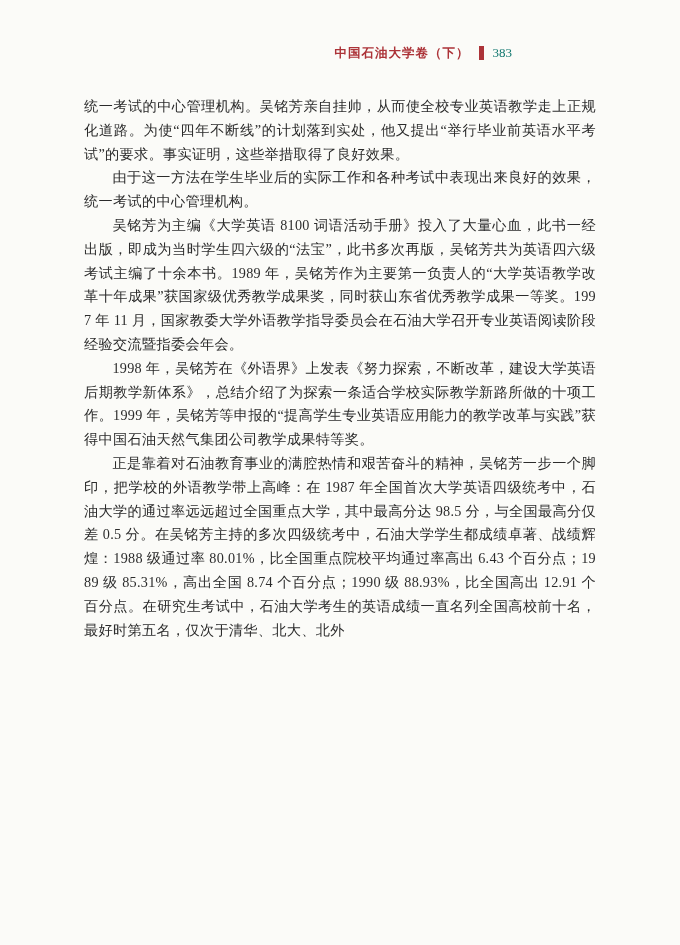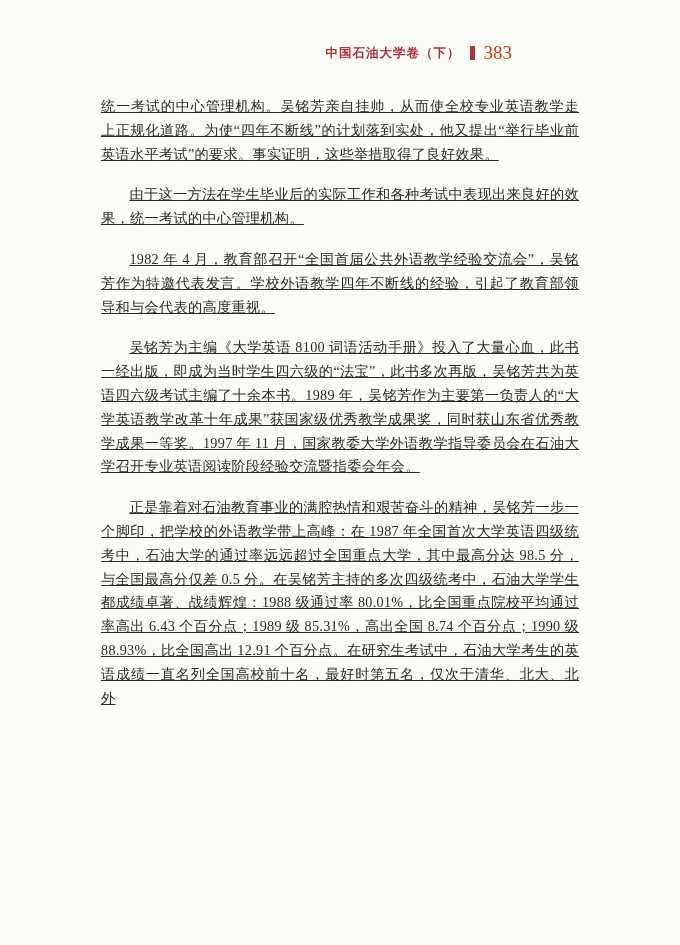--- a/index.html
+++ b/index.html
@@ -36,54 +36,53 @@
     line-height: 18px;
   }
   .header-divider {
     display: inline-block;
     width: 5px;
     height: 14px;
     background: #ac3338;
     margin: 0 9px 0 9px;
   }
   .header-page-number {
-    color: #c2410c;
-    font-size: 19px;
+    color: #0f766e;
+    font-size: 13px;
     line-height: 18px;
     font-family: "Liberation Serif", "DejaVu Serif", serif;
   }
   .body-text {
     width: 512px;
     text-align: justify;
   }
   .body-text p {
-    margin: 17px;
+    margin: 0;
     font-size: 14.2px;
     line-height: 23.8px;
     text-indent: 2em;
     letter-spacing: 0.3px;
     word-break: break-all;
-    text-decoration: underline;
   }
   .body-text p.no-indent {
     text-indent: 0;
   }
 </style>
 </head>
 <body>
 
 <div class="page">
 
   <div class="page-header">
     <span class="header-title">中国石油大学卷（下）</span>
     <span class="header-divider"></span>
     <span class="header-page-number">383</span>
   </div>
 
   <div class="body-text">
     <p class="no-indent">统一考试的中心管理机构。吴铭芳亲自挂帅，从而使全校专业英语教学走上正规化道路。为使“四年不断线”的计划落到实处，他又提出“举行毕业前英语水平考试”的要求。事实证明，这些举措取得了良好效果。</p>
     <p>由于这一方法在学生毕业后的实际工作和各种考试中表现出来良好的效果，统一考试的中心管理机构。</p>
-    <p>1982 年 4 月，教育部召开“全国首届公共外语教学经验交流会”，吴铭芳作为特邀代表发言。学校外语教学四年不断线的经验，引起了教育部领导和与会代表的高度重视。</p>
     <p>吴铭芳为主编《大学英语 8100 词语活动手册》投入了大量心血，此书一经出版，即成为当时学生四六级的“法宝”，此书多次再版，吴铭芳共为英语四六级考试主编了十余本书。1989 年，吴铭芳作为主要第一负责人的“大学英语教学改革十年成果”获国家级优秀教学成果奖，同时获山东省优秀教学成果一等奖。1997 年 11 月，国家教委大学外语教学指导委员会在石油大学召开专业英语阅读阶段经验交流暨指委会年会。</p>
+    <p>1998 年，吴铭芳在《外语界》上发表《努力探索，不断改革，建设大学英语后期教学新体系》，总结介绍了为探索一条适合学校实际教学新路所做的十项工作。1999 年，吴铭芳等申报的“提高学生专业英语应用能力的教学改革与实践”获得中国石油天然气集团公司教学成果特等奖。</p>
     <p>正是靠着对石油教育事业的满腔热情和艰苦奋斗的精神，吴铭芳一步一个脚印，把学校的外语教学带上高峰：在 1987 年全国首次大学英语四级统考中，石油大学的通过率远远超过全国重点大学，其中最高分达 98.5 分，与全国最高分仅差 0.5 分。在吴铭芳主持的多次四级统考中，石油大学学生都成绩卓著、战绩辉煌：1988 级通过率 80.01%，比全国重点院校平均通过率高出 6.43 个百分点；1989 级 85.31%，高出全国 8.74 个百分点；1990 级 88.93%，比全国高出 12.91 个百分点。在研究生考试中，石油大学考生的英语成绩一直名列全国高校前十名，最好时第五名，仅次于清华、北大、北外</p>
   </div>
 
 </div>
 
 </body></html>

